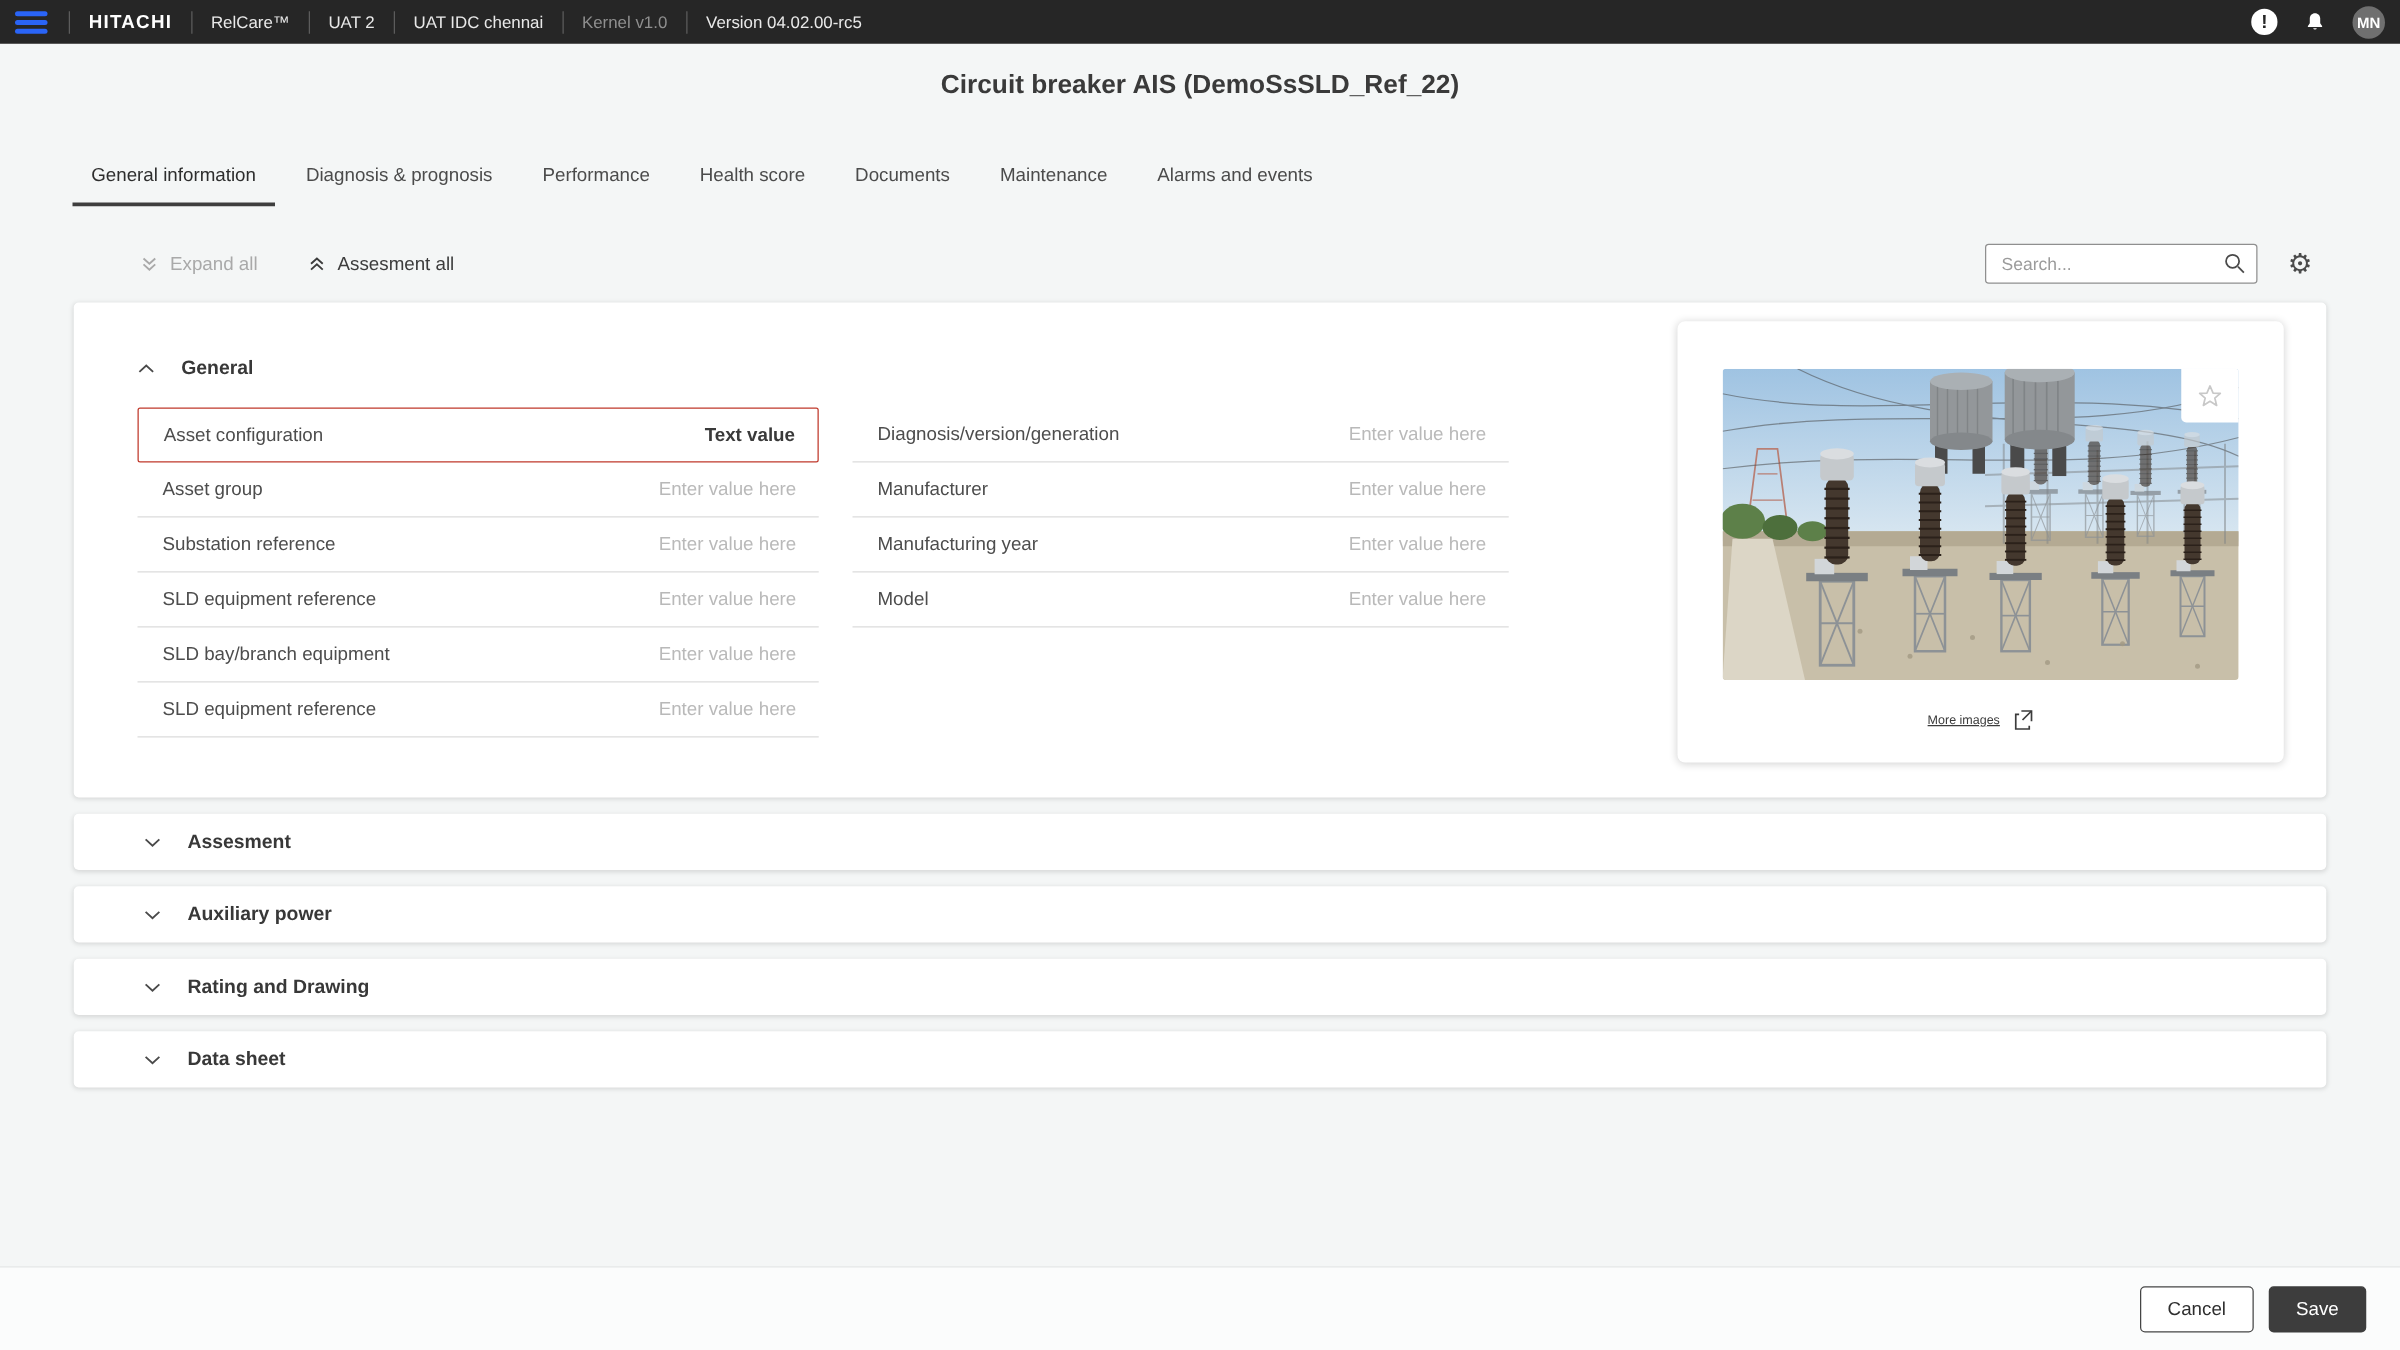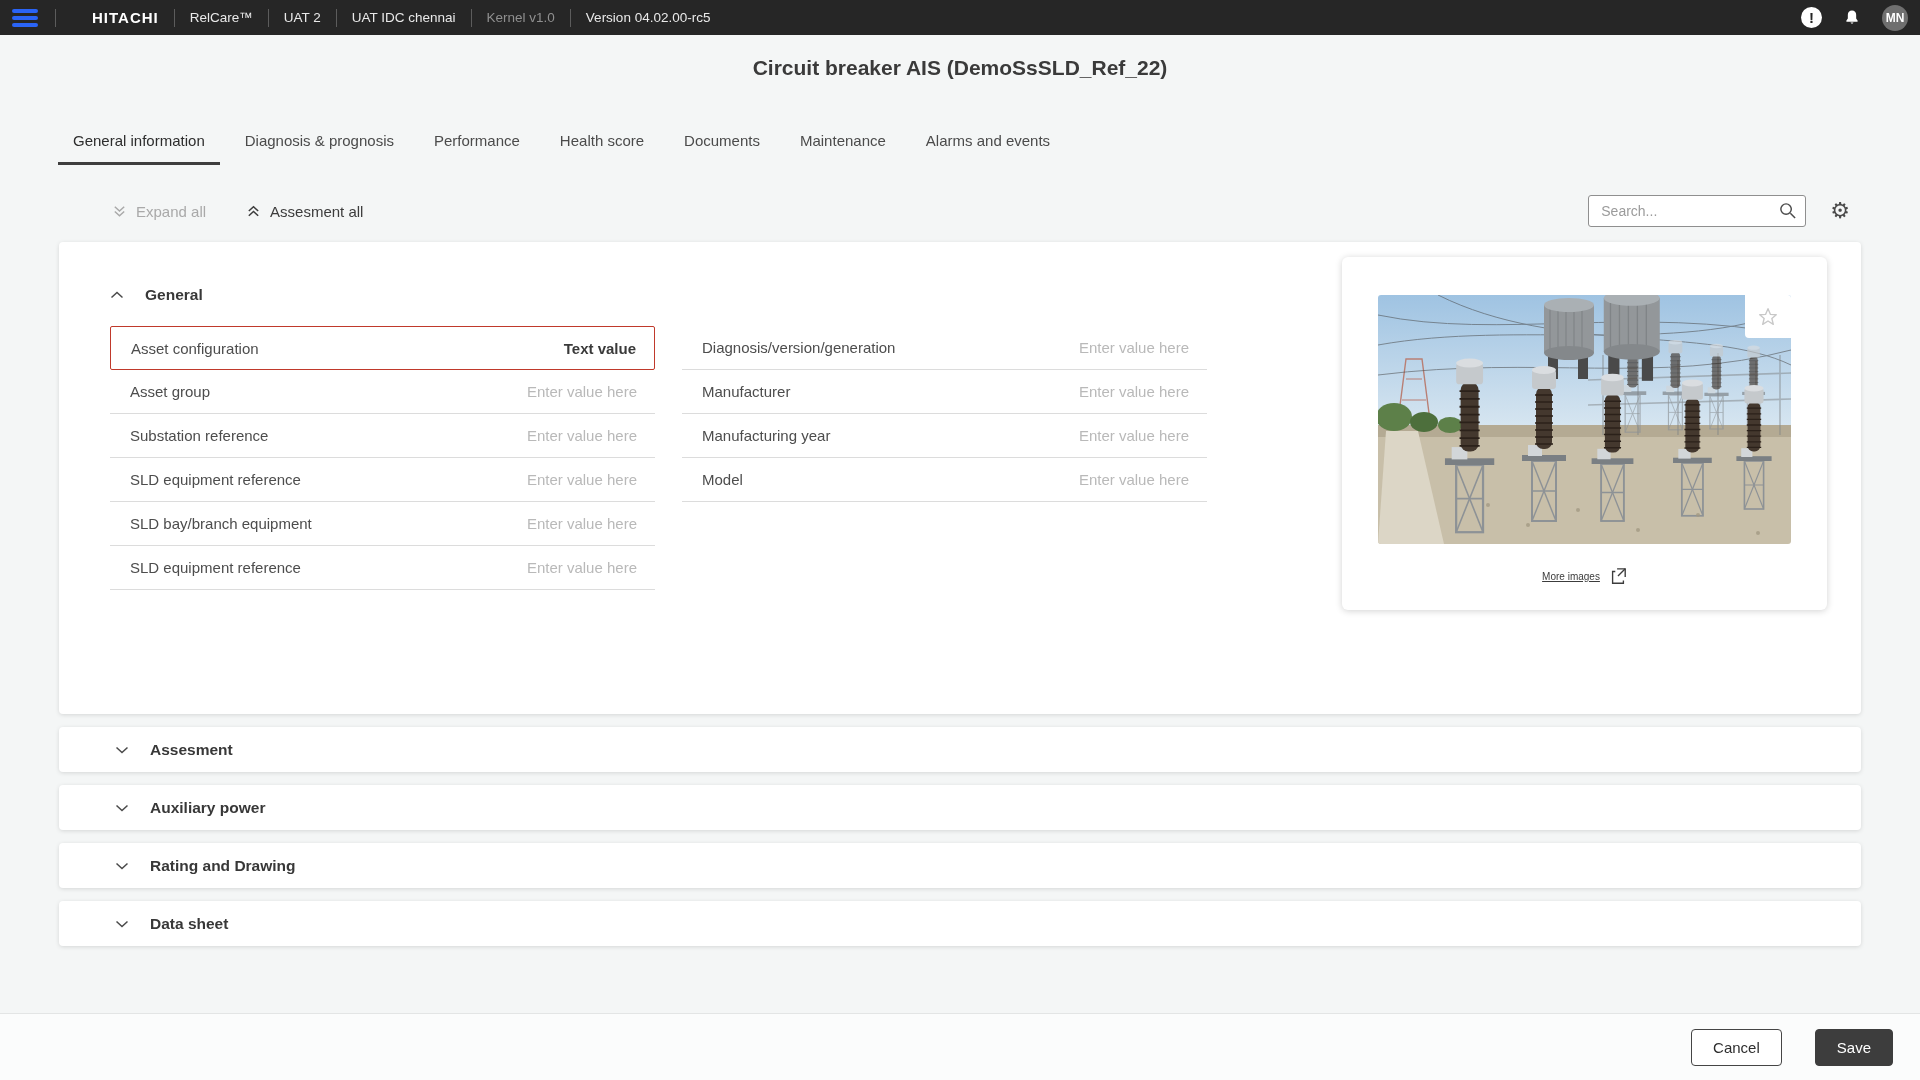--- a/index.html
+++ b/index.html
@@ -6,21 +6,21 @@
   html,body { width:1920px; height:1080px; overflow:hidden;
     font-family:"Liberation Sans", sans-serif; background:#f4f6f6; color:#3c3c3c; }
 
   
   .topbar { height:35px; background:#262626; display:flex; align-items:center;
     padding:0 12px 0 10px; color:#e9e9e9; font-size:13.5px; }
   .tb-sep { width:1px; height:18px; background:#5c5c5c; margin:0 15px; flex:none; }
   .hamburger { width:30px; height:22px; display:flex; flex-direction:column;
     justify-content:center; gap:3px; cursor:pointer; padding-left:2px; }
   .hamburger span { display:block; width:26px; height:4px; border-radius:2px; background:#2a64f6; }
-  .brand { font-weight:bold; font-size:15px; letter-spacing:1px; color:#ffffff;margin-left:21px; }
+  .brand { font-weight:bold; font-size:15px; letter-spacing:1px; color:#ffffff; }
   .tb-item { white-space:nowrap; color:#e9e9e9; }
   .tb-dim { color:#8f8f8f; }
   .tb-spacer { flex:1; }
   .tb-icons { display:flex; align-items:center; gap:20px; }
   .alert-ic { width:21px; height:21px; border-radius:50%; background:#ffffff; color:#262626;
     font-weight:bold; font-size:15px; display:flex; align-items:center; justify-content:center; }
   .bell-ic svg { display:block; }
   .avatar { width:26px; height:26px; border-radius:50%; background:#6f6f6f; color:#fff;
     font-size:12px; font-weight:bold; display:flex; align-items:center; justify-content:center; }
 
@@ -42,21 +42,21 @@
   .searchbox { position:relative; width:218px; height:32px; }
   .searchbox input { width:100%; height:100%; border:1px solid #8f8f8f; border-radius:3px;
     padding:0 36px 0 12px; font-size:14px; font-family:inherit; color:#3c3c3c; background:#fff; outline:none; }
   .searchbox input::placeholder { color:#9b9b9b; }
   .search-ic { position:absolute; right:9px; top:6px; }
   .gear { font-size:22px; color:#4a4a4a; cursor:pointer; line-height:1; }
 
   
   .content { margin:15px 59px 0; }
   .card { background:#fff; border-radius:4px; box-shadow:0 1px 4px rgba(0,0,0,.13); }
-  .general-card { position:relative; padding:44px 34px 30px 51px; height:472px; }
+  .general-card { position:relative; padding:44px 34px 30px 51px; height:396px; }
   .sec-header { display:flex; align-items:center; gap:21px; cursor:pointer; }
   .sec-title { font-size:15.5px; font-weight:600; color:#383838; }
   .chev { flex:none; display:block; }
 
   .cols { display:flex; gap:27px; margin-top:22px; }
   .col-left { width:545px; }
   .col-right { width:525px; }
   .field-row { height:44px; display:flex; align-items:center; justify-content:space-between;
     padding:0 18px 0 20px; border-bottom:1px solid #dcdcdc; font-size:15px; cursor:text; }
   .field-row.highlight { border:1px solid #c0392b; border-radius:2px; }
@@ -76,21 +76,21 @@
     gap:9px; }
   .more-images a { color:#3c3c3c; font-size:10px; text-decoration:underline; cursor:pointer; }
 
   
   .collapsed-card { margin-top:13px; height:45px; display:flex; align-items:center;
     padding-left:56px; cursor:pointer; }
 
   
   .footer { position:fixed; left:0; bottom:0; width:1920px; height:67px; background:#fbfcfc;
     border-top:1px solid #e3e5e5; display:flex; align-items:center; justify-content:flex-end;
-    gap:33px; padding-right:27px; }
+    gap:12px; padding-right:27px; }
   .btn { height:37px; padding:0 21px; border-radius:4px; font-size:15px;
     font-family:inherit; cursor:pointer; }
   .btn-cancel { background:#fff; border:1px solid #454545; color:#2e2e2e; }
   .btn-save { background:#3d3d3d; border:1px solid #3d3d3d; color:#fff; }
 </style>
 </head>
 <body>
 
 <header class="topbar">
   <div class="hamburger">

